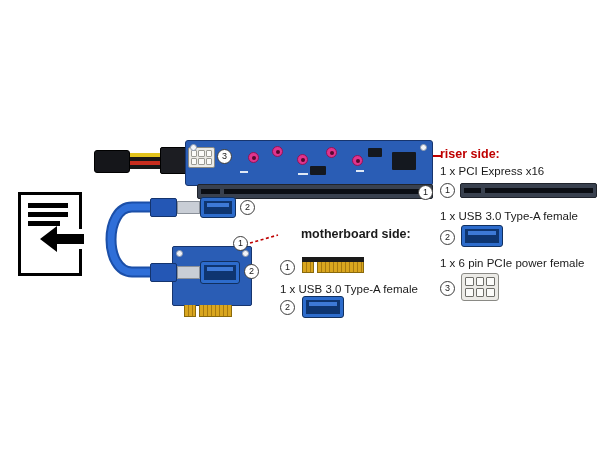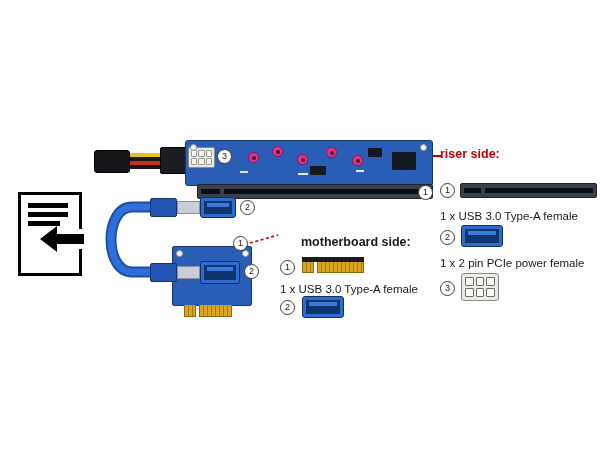--- a/index.html
+++ b/index.html
@@ -122,45 +122,46 @@
   <div class="circ-num" style="left:233px;top:236px;">1</div>
   <div class="circ-num" style="left:244px;top:264px;">2</div>
 
   <div class="abs" style="left:433px;top:155px;width:9px;height:0;border-top:2px dashed #bf0000;z-index:20;"></div>
   <svg class="abs" style="left:248px;top:230px;z-index:20;" width="32" height="16" viewBox="0 0 32 16">
     <line x1="2" y1="13" x2="30" y2="5" stroke="#bf0000" stroke-width="1.6" stroke-dasharray="3,2.5"></line>
   </svg>
 
   <div class="legend-title red" style="left:440px;top:147px;">riser side:</div>
 
+  <div class="legend-label" style="left:440px;top:165px;">1 x PCI Express x16</div>
   <div class="circ-num" style="left:440px;top:183px;">1</div>
   <div class="pcie-slot" style="left:460px;top:183px;width:137px;height:15px;">
     <div class="hole"></div>
     <div class="key" style="left:20px;"></div>
   </div>
 
   <div class="legend-label" style="left:440px;top:210px;">1 x USB 3.0 Type-A female</div>
   <div class="circ-num" style="left:440px;top:230px;">2</div>
   <div class="usb-port" style="left:461px;top:225px;width:42px;height:22px;">
     <div class="inner"></div>
     <div class="tongue"></div>
   </div>
 
-  <div class="legend-label" style="left:440px;top:257px;">1 x 2 pin PCIe power female</div>
+  <div class="legend-label" style="left:440px;top:257px;">1 x 6 pin PCIe power female</div>
   <div class="circ-num" style="left:440px;top:281px;">3</div>
   <div class="pwr6" style="left:461px;top:273px;width:38px;height:28px;">
     <span></span>
       <span></span>
       <span></span>
       <span></span>
       <span></span>
       <span></span>
   </div>
 
-  <div class="legend-title" style="left:280px;top:235px;padding-left:21px;">motherboard side:</div>
+  <div class="legend-title" style="left:280px;top:227px;padding-left:21px;">motherboard side:</div>
 
   <div class="circ-num" style="left:280px;top:260px;">1</div>
   <div class="abs" style="left:302px;top:257px;width:62px;height:5px;background:#1a1a1a;z-index:8;"></div>
   <div class="gold-fingers" style="left:302px;top:262px;width:12px;height:11px;"></div>
   <div class="gold-fingers" style="left:317px;top:262px;width:47px;height:11px;"></div>
 
   <div class="legend-label" style="left:280px;top:283px;">1 x USB 3.0 Type-A female</div>
   <div class="circ-num" style="left:280px;top:300px;">2</div>
   <div class="usb-port" style="left:302px;top:296px;width:42px;height:22px;">
     <div class="inner"></div>

